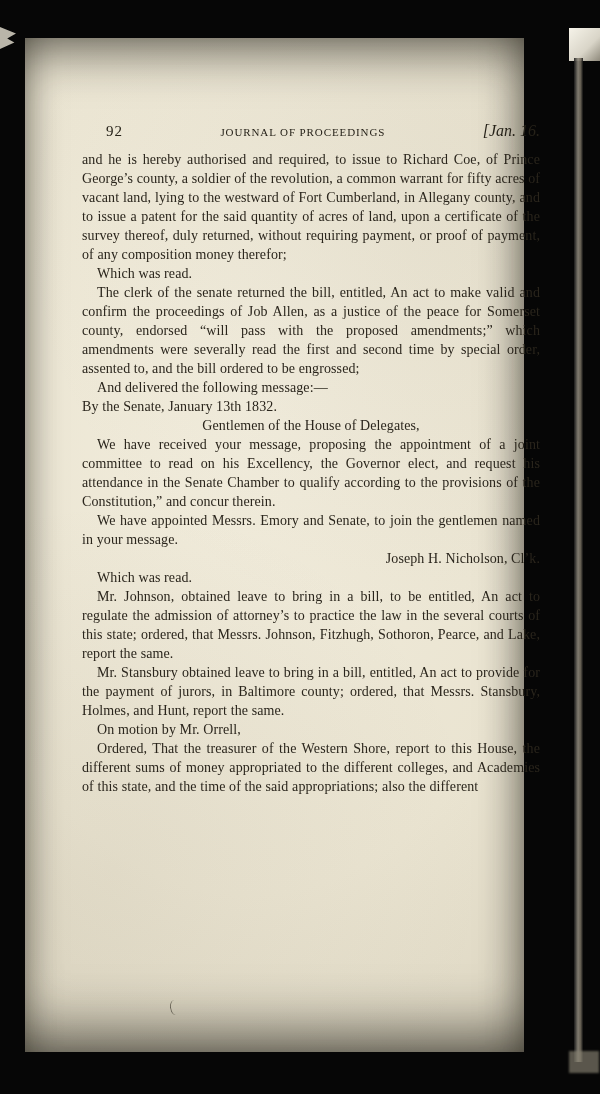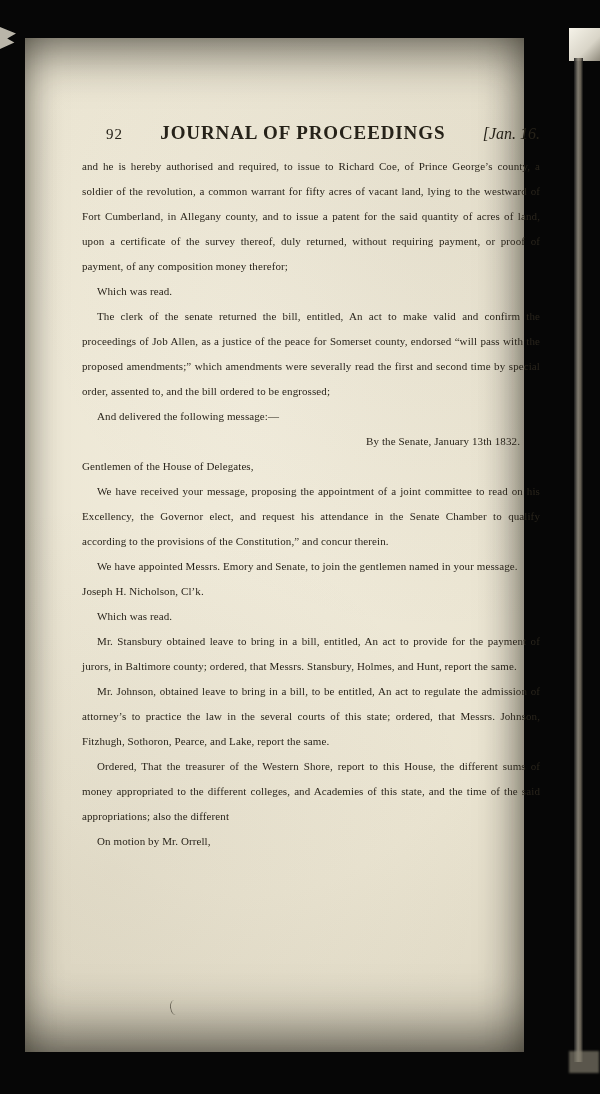--- a/index.html
+++ b/index.html
@@ -52,42 +52,42 @@
     margin-top: 84px;
     margin-bottom: 10px;
     color: #262219;
   }
   .page-num {
     font-size: 15px;
     margin-left: 24px;
     letter-spacing: 1px;
   }
   .journal-title {
-    font-weight: bold;
-    font-size: 19px;
+    font-weight: normal;
+    font-size: 11px;
     letter-spacing: 0.9px;
   }
   .header-date {
     font-size: 16px;
     font-style: italic;
   }
   .page-body {
-    font-size: 11px;
-    line-height: 25px;
+    font-size: 14px;
+    line-height: 19px;
     letter-spacing: 0.1px;
   }
   .para {
     margin: 0;
     text-align: justify;
   }
   .para.indent { text-indent: 15px; }
   .para.continuation { text-indent: 0; }
-  .para.left { text-align: left; }
-  .para.right { text-align: left; }
-  .para.right-offset { text-align: right; padding-right: 20px; }
+  .para.left { text-align: center; }
+  .para.right { text-align: right; }
+  .para.right-offset { padding-right: 20px; }
   
   .corner-tr {
     position: absolute;
     left: 569px; top: 28px;
     width: 31px; height: 33px;
     background: linear-gradient(135deg, #f6f3e9 0%, #d9d5c8 60%, #8f8a7c 100%);
   }
   
   .edge-strip {
     position: absolute;
@@ -136,24 +136,24 @@
           <p class="para continuation">and he is hereby authorised and required, to issue to Richard Coe, of Prince George’s county, a soldier of the revolution, a common warrant for fifty acres of vacant land, lying to the westward of Fort Cumberland, in Allegany county, and to issue a patent for the said quantity of acres of land, upon a certificate of the survey thereof, duly returned, without requiring payment, or proof of payment, of any composition money therefor;</p>
           <p class="para indent">Which was read.</p>
           <p class="para indent">The clerk of the senate returned the bill, entitled, An act to make valid and confirm the proceedings of Job Allen, as a justice of the peace for Somerset county, endorsed “will pass with the proposed amendments;” which amendments were severally read the first and second time by special order, assented to, and the bill ordered to be engrossed;</p>
           <p class="para indent">And delivered the following message:—</p>
           <p class="para right-offset">By the Senate, January 13th 1832.</p>
           <p class="para left">Gentlemen of the House of Delegates,</p>
           <p class="para indent">We have received your message, proposing the appointment of a joint committee to read on his Excellency, the Governor elect, and request his attendance in the Senate Chamber to qualify according to the provisions of the Constitution,” and concur therein.</p>
           <p class="para indent">We have appointed Messrs. Emory and Senate, to join the gentlemen named in your message.</p>
           <p class="para right">Joseph H. Nicholson, Cl’k.</p>
           <p class="para indent">Which was read.</p>
+          <p class="para indent">Mr. Johnson, obtained leave to bring in a bill, to be entitled, An act to regulate the admission of attorney’s to practice the law in the several courts of this state; ordered, that Messrs. Johnson, Fitzhugh, Sothoron, Pearce, and Lake, report the same.</p>
           <p class="para indent">Mr. Stansbury obtained leave to bring in a bill, entitled, An act to provide for the payment of jurors, in Baltimore county; ordered, that Messrs. Stansbury, Holmes, and Hunt, report the same.</p>
-          <p class="para indent">Mr. Johnson, obtained leave to bring in a bill, to be entitled, An act to regulate the admission of attorney’s to practice the law in the several courts of this state; ordered, that Messrs. Johnson, Fitzhugh, Sothoron, Pearce, and Lake, report the same.</p>
+          <p class="para indent">On motion by Mr. Orrell,</p>
           <p class="para indent">Ordered, That the treasurer of the Western Shore, report to this House, the different sums of money appropriated to the different colleges, and Academies of this state, and the time of the said appropriations; also the different</p>
-          <p class="para indent">On motion by Mr. Orrell,</p>
         </div>
 
     </div>
   </div>
 
   <div class="corner-tr"></div>
   <div class="edge-strip"></div>
   <div class="corner-br"></div>
   <div class="pen-mark"></div>
 

